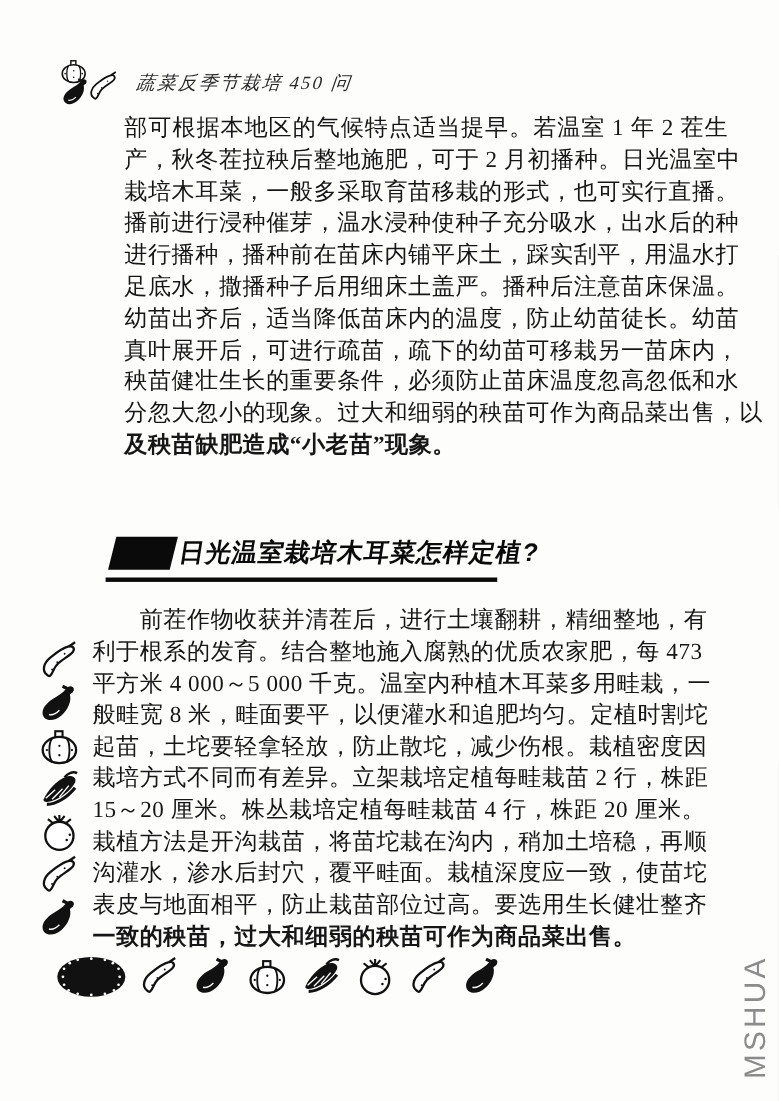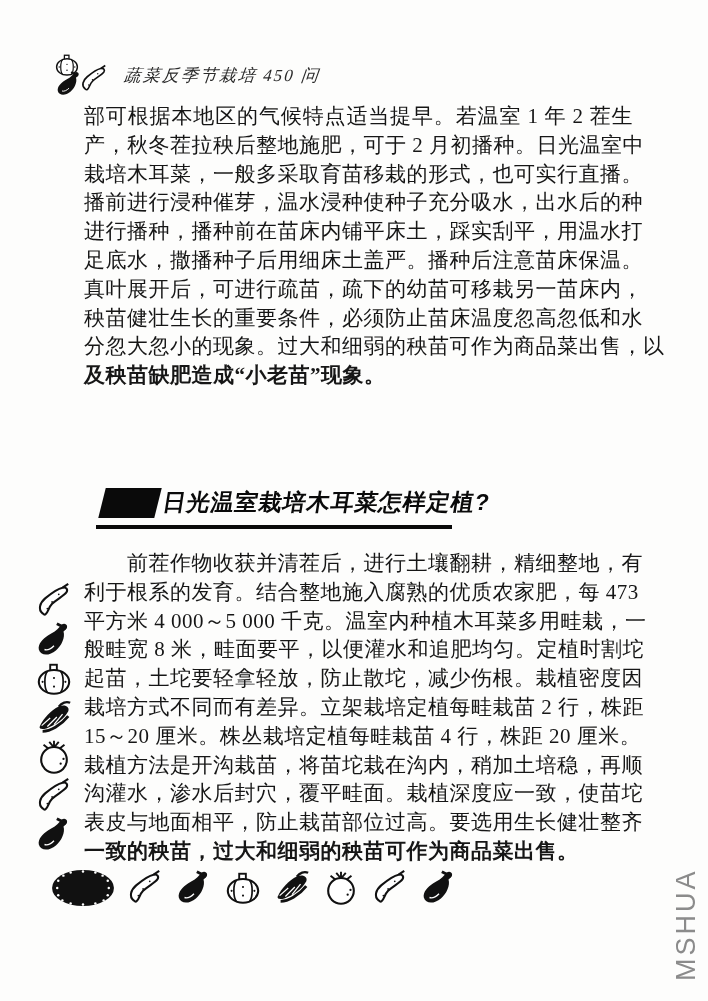--- a/index.html
+++ b/index.html
@@ -30,21 +30,21 @@
     font-size:21px;line-height:28.8px;
     letter-spacing:.5px;
   }
   .text-block .line{
     text-align:justify;
     text-align-last:justify;
     white-space:nowrap;
     height:28.8px;
   }
   .text-block .line:last-child{text-align-last:left;font-weight:bold;}
-  #para1{top:102px;}
+  #para1{top:102px;margin-left:29px;}
   #para2{top:549px;}
   
   .section-heading{position:absolute;left:96px;top:486px;width:370px;height:46px;}
   .heading-marker{
     position:absolute;left:6px;top:2px;
     width:56px;height:30px;background:#0a0a0a;
     transform:skewX(-14deg);
   }
   .heading-title{
     position:absolute;left:67px;top:1px;
@@ -158,20 +158,21 @@
     <div class="book-title">蔬菜反季节栽培 450 问</div>
   </div>
 
   <div class="text-block" id="para1">
       <div class="line">部可根据本地区的气候特点适当提早。若温室 1 年 2 茬生</div>
       <div class="line">产，秋冬茬拉秧后整地施肥，可于 2 月初播种。日光温室中</div>
       <div class="line">栽培木耳菜，一般多采取育苗移栽的形式，也可实行直播。</div>
       <div class="line">播前进行浸种催芽，温水浸种使种子充分吸水，出水后的种</div>
       <div class="line">进行播种，播种前在苗床内铺平床土，踩实刮平，用温水打</div>
       <div class="line">足底水，撒播种子后用细床土盖严。播种后注意苗床保温。</div>
+      <div class="line">幼苗出齐后，适当降低苗床内的温度，防止幼苗徒长。幼苗</div>
       <div class="line">真叶展开后，可进行疏苗，疏下的幼苗可移栽另一苗床内，</div>
       <div class="line">秧苗健壮生长的重要条件，必须防止苗床温度忽高忽低和水</div>
       <div class="line">分忽大忽小的现象。过大和细弱的秧苗可作为商品菜出售，以</div>
       <div class="line">及秧苗缺肥造成“小老苗”现象。</div>
     </div>
 
   <div class="section-heading">
     <div class="heading-marker"></div>
     <div class="heading-title">日光温室栽培木耳菜怎样定植?</div>
     <div class="heading-underline"></div>

